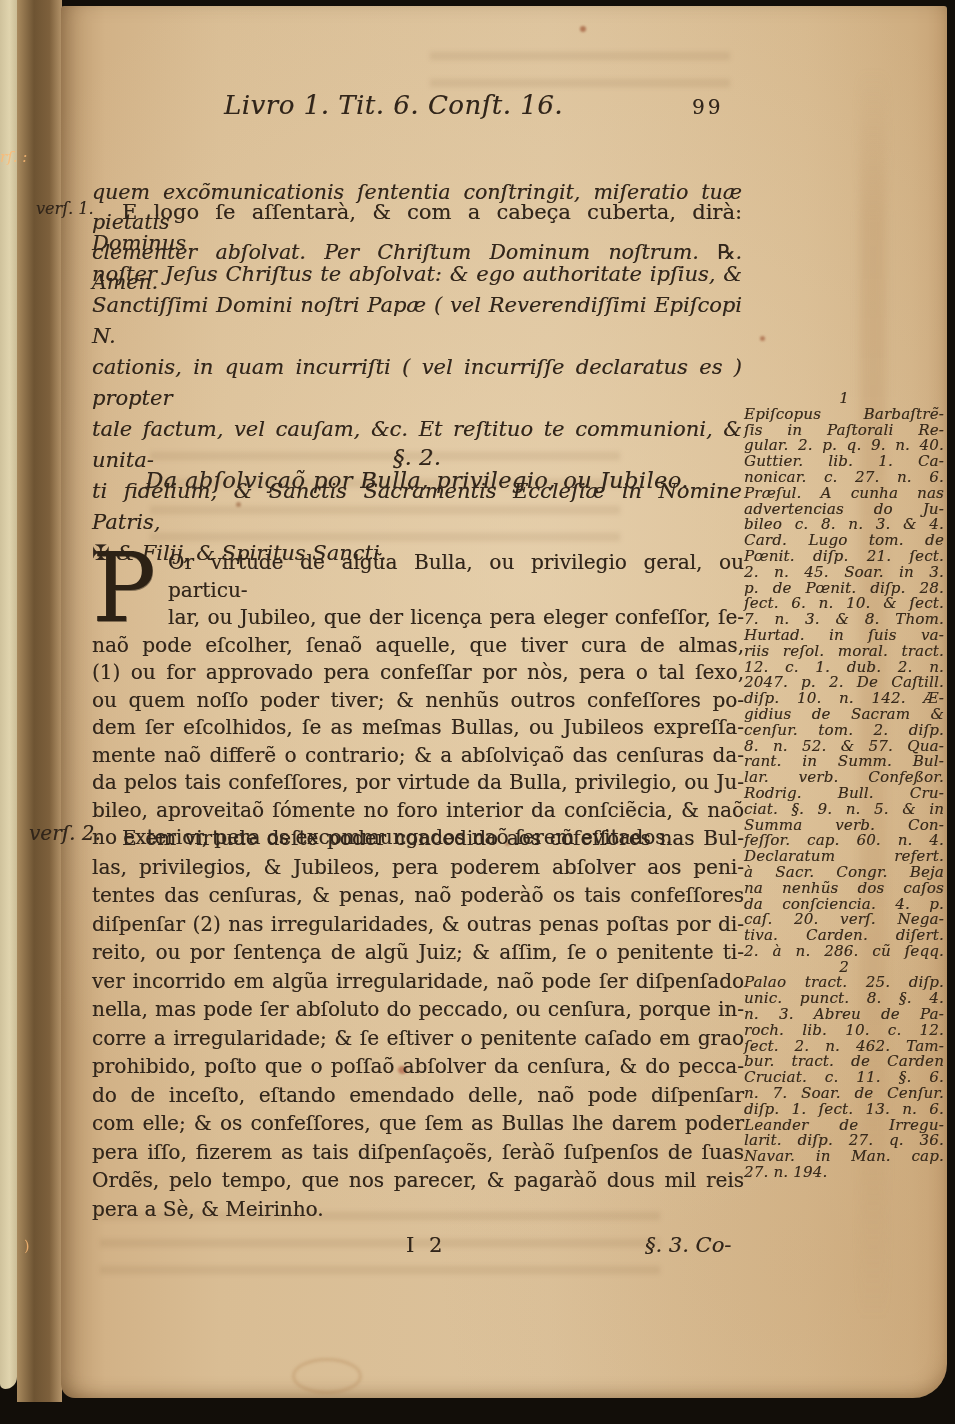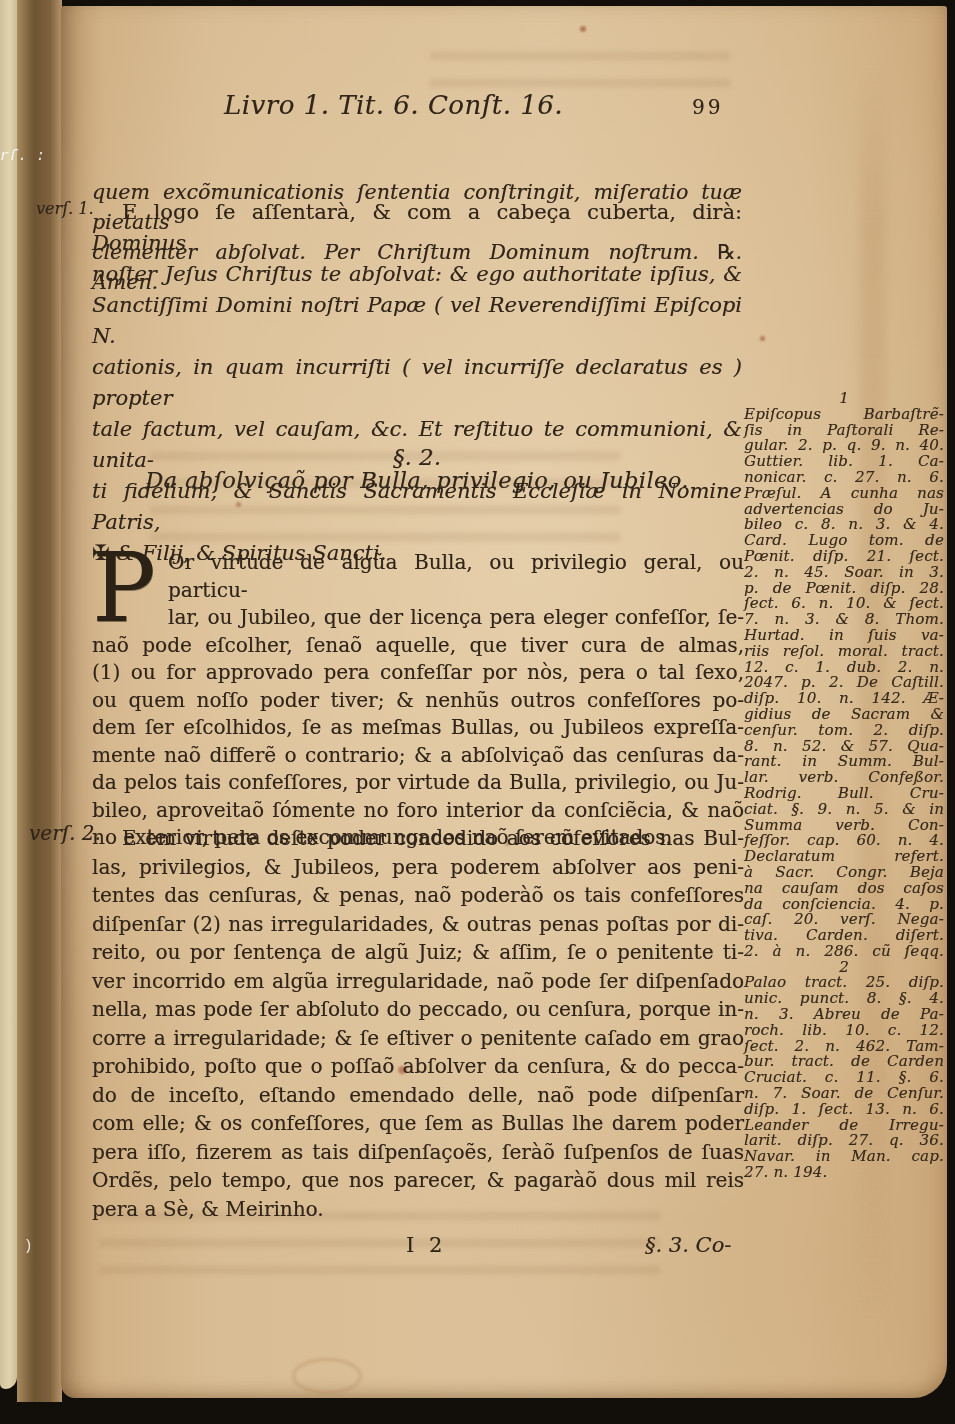--- a/index.html
+++ b/index.html
@@ -50,21 +50,21 @@
   #section-title{left:92px;top:467px;width:650px;text-align:center;font-size:22.5px;letter-spacing:.4px;}
   #verse1{left:36px;top:199px;font-size:16px;}
   #verse2{left:29px;top:821px;font-size:20px;}
   #signature{left:406px;top:1233px;font-size:21px;letter-spacing:4px;}
   #catchword{left:645px;top:1233px;font-size:21px;}
   #margin-notes{left:744px;top:391px;width:200px;font-size:15px;line-height:15.8px;
     font-style:italic;color:#382a1b;}
   .mline{text-align:justify;text-align-last:justify;letter-spacing:.2px;}
   .mline.fnum{text-align:center;text-align-last:center;}
   .mline.last{text-align-last:left;}
-  .frag{color:#ffffff;opacity:.85;font-family:Liberation Mono, monospace;}
+  .frag{color:#fdba74;opacity:.85;}
   #frag-top{left:0px;top:148px;font-size:15px;font-style:italic;}
   #frag-mid{left:24px;top:1238px;font-size:14px;}
 </style>
 </head>
 <body>
 
 <div id="scan">
 
   <div id="facing-strip"></div>
   <div id="gutter"></div>
@@ -164,21 +164,21 @@
       <div class="mline">cenſur. tom. 2. diſp.</div>
       <div class="mline">8. n. 52. &amp; 57. Qua-</div>
       <div class="mline">rant. in Summ. Bul-</div>
       <div class="mline">lar. verb. Confeßor.</div>
       <div class="mline">Rodrig. Bull. Cru-</div>
       <div class="mline">ciat. §. 9. n. 5. &amp; in</div>
       <div class="mline">Summa verb. Con-</div>
       <div class="mline">feſſor. cap. 60. n. 4.</div>
       <div class="mline">Declaratum refert.</div>
       <div class="mline">à Sacr. Congr. Beja</div>
-      <div class="mline">na cauſam dos caſos</div>
+      <div class="mline">na nenhũs dos caſos</div>
       <div class="mline">da conſciencia. 4. p.</div>
       <div class="mline">caſ. 20. verſ. Nega-</div>
       <div class="mline">tiva. Carden. diſert.</div>
       <div class="mline">2. à n. 286. cũ ſeqq.</div>
       <div class="mline fnum">2</div>
       <div class="mline">Palao tract. 25. diſp.</div>
       <div class="mline">unic. punct. 8. §. 4.</div>
       <div class="mline">n. 3. Abreu de Pa-</div>
       <div class="mline">roch. lib. 10. c. 12.</div>
       <div class="mline">ſect. 2. n. 462. Tam-</div>

